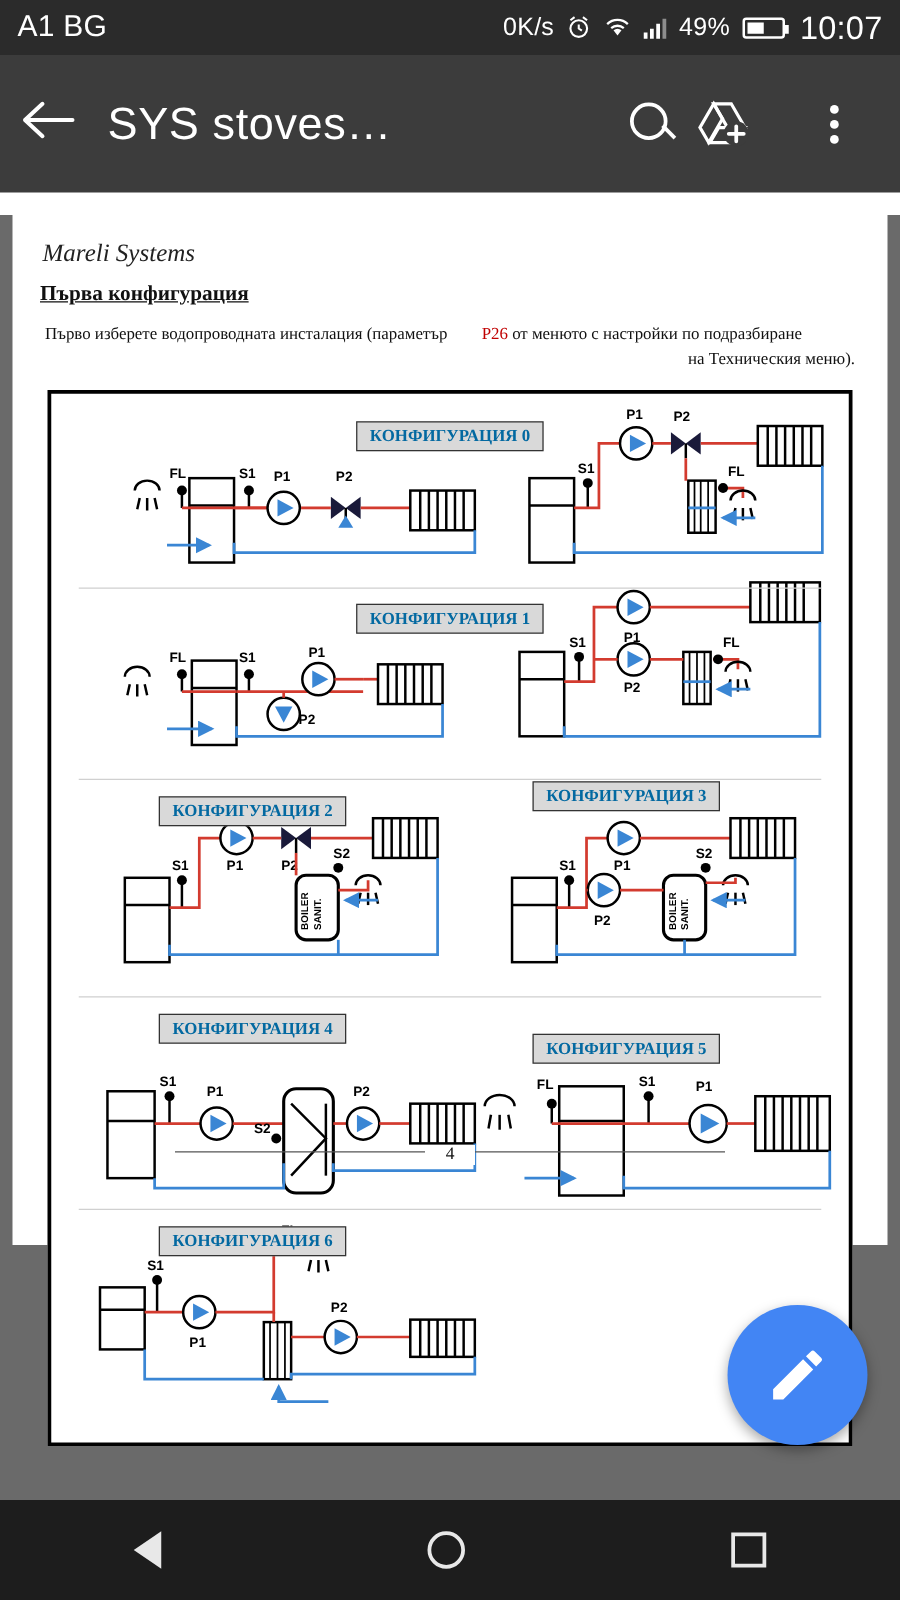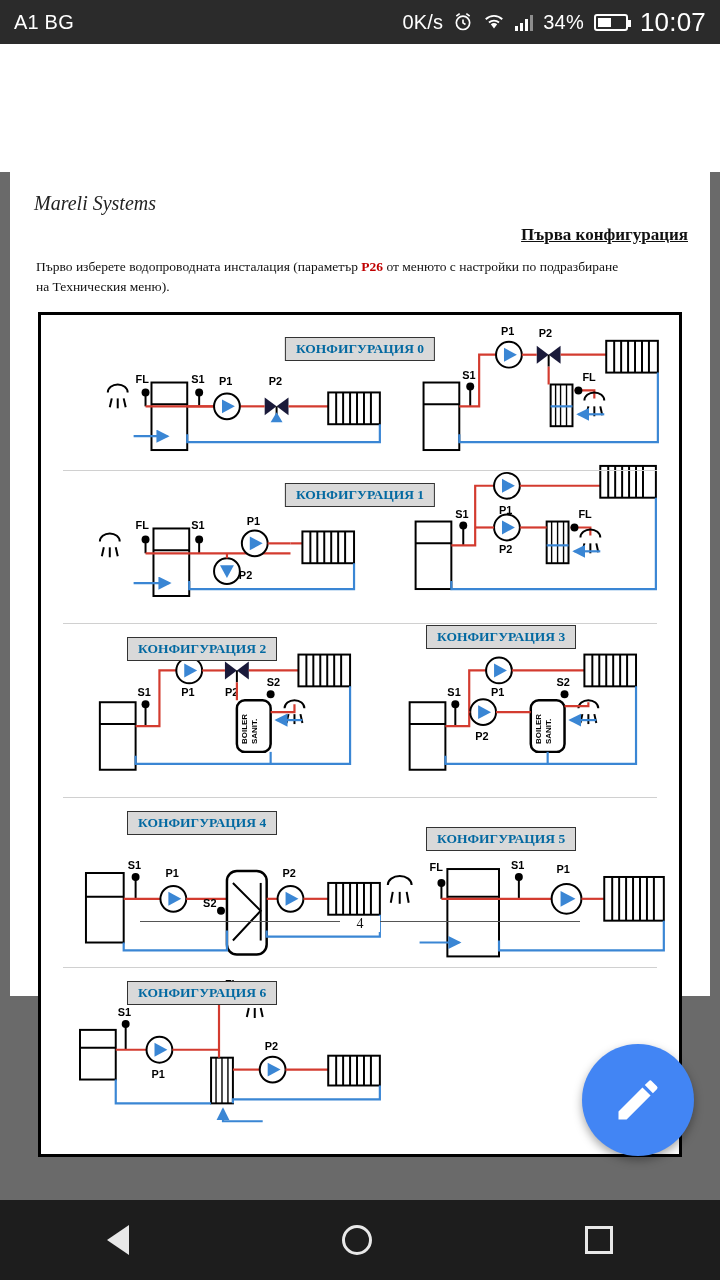--- a/index.html
+++ b/index.html
@@ -10,21 +10,21 @@
     overflow: hidden;
   }
   .screen { position: relative; width: 720px; height: 1280px; background: #fff; }
 
   
   .statusbar {
     height: 44px; background: #2b2b2b; color: #fff;
     display: flex; align-items: center; padding: 0 14px;
     font-size: 21px; letter-spacing: .2px;
   }
-  .sb-carrier { flex: 0 0 auto; font-size: 20px; }
+  .sb-carrier { flex: 0 0 auto; font-size: 24px; }
   .sb-spacer { flex: 1 1 auto; }
   .sb-item { margin-left: 10px; display: flex; align-items: center; font-size: 20px; }
   .sb-clock { margin-left: 12px; font-size: 26px; }
 
   
   .sigbars { display: inline-flex; align-items: flex-end; height: 18px; gap: 2px; }
   .sigbars i { width: 3px; background: #fff; display: block; }
   .sigbars i:nth-child(1){height:5px}
   .sigbars i:nth-child(2){height:8px}
   .sigbars i:nth-child(3){height:12px}
@@ -65,30 +65,30 @@
   .drive svg { display:block; }
 
   
   .docwrap { position:absolute; left:0; top:172px; width:720px; height:1028px; background:#6a6a6a; }
   .page {
     position:absolute; left:10px; top:0; width:700px; height:824px; background:#fff;
     padding: 14px 22px 0 22px;
   }
   .brand { font-family:"Liberation Serif", serif; font-style: italic; font-size: 20px; color:#222; margin: 6px 0 10px 2px;}
   .doc-title {
-    text-align:right; font-family:"Liberation Serif", serif; font-weight:bold;
+    text-align:left; font-family:"Liberation Serif", serif; font-weight:bold;
     font-size:17px; text-decoration: underline; color:#111; margin-bottom: 12px;
   }
   .doc-intro {
     font-family:"Liberation Serif", serif; font-size: 13.5px; color:#111; line-height:1.45;
     text-align:center; margin: 0 4px 16px 4px;
   }
-  .doc-intro .p26 { color:#c00000; font-weight:bold; }
+  .doc-intro .p26 { color:#c00000; font-weight:normal;margin-left:24px; }
   .doc-intro .l1 { display:block; text-align:left; }
-  .doc-intro .l2 { display:block; text-align:left; }
+  .doc-intro .l2 { display:block; text-align:right; }
 
   .figure {
     border: 3px solid #000; margin: 0 6px; height: 845px; position: relative; background:#fff;
   }
 
   .cfg-label {
     position:absolute; background:#d9d9d9; border:1px solid #333;
     font-family:"Liberation Serif", serif; font-weight:bold; font-size:13.5px;
     padding: 3px 10px; color:#0369a1; white-space: nowrap;
   }
@@ -143,30 +143,57 @@
         </svg>
     </div>
     <div class="sb-item">
       <span class="sigbars">
           <i></i>
           <i></i>
           <i></i>
           <i></i>
         </span>
     </div>
-    <div class="sb-item">34%</div>
+    <div class="sb-item">49%</div>
     <div class="sb-item">
       <span class="batt">
           <span></span>
         </span>
     </div>
     <div class="sb-clock">10:07</div>
   </div>
 
 
+  <div class="appbar">
+    <div class="back">
+      <svg width="46" height="34" viewBox="0 0 46 34">
+          <path d="M18 4 L4 17 L18 30 M4 17 H42" stroke="#fff" stroke-width="3.2" fill="none" stroke-linecap="round" stroke-linejoin="round"></path>
+        </svg>
+    </div>
+    <div class="title">SYS stoves…</div>
+    <div class="act"><span class="mag"></span></div>
+    <div class="act">
+      <div class="drive">
+        <svg width="44" height="38" viewBox="0 0 44 38">
+          <path d="M15 3 L29 3 L40 22 L26 22 Z" fill="none" stroke="#fff" stroke-width="2.6"></path>
+          <path d="M15 3 L4 22 L11 34 L22 15 Z" fill="none" stroke="#fff" stroke-width="2.6"></path>
+          <path d="M12 34 L33 34 L40 22 L19 22 Z" fill="none" stroke="#fff" stroke-width="2.6"></path>
+          <g>
+            <circle cx="33" cy="27" r="10" fill="#3c3c3c"></circle>
+            <path d="M33 21v12M27 27h12" stroke="#fff" stroke-width="3" stroke-linecap="round"></path>
+          </g>
+        </svg>
+      </div>
+    </div>
+    <div class="act kebab">
+        <i></i>
+        <i></i>
+        <i></i>
+      </div>
+  </div>
 
   <div class="docwrap">
     <div class="page">
 
       <div class="brand">Mareli Systems</div>
       <div class="doc-title">Първа конфигурация</div>
 
       <div class="doc-intro">
         <span class="l1">
           <span>Първо изберете водопроводната инсталация (параметър </span><span class="p26">P26</span><span> от менюто с настройки по подразбиране</span>

